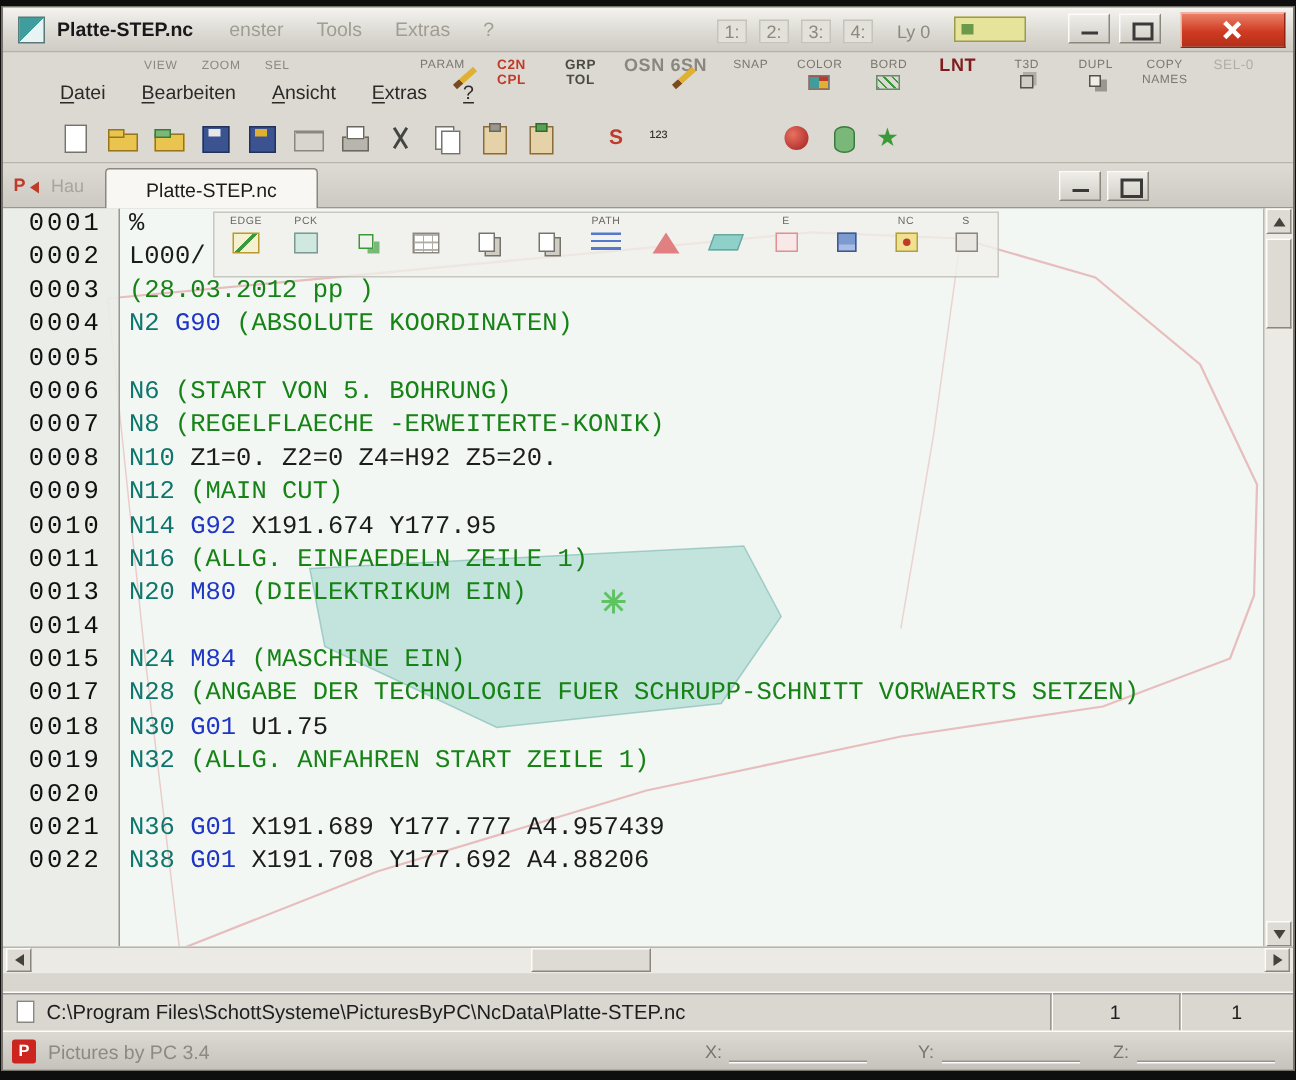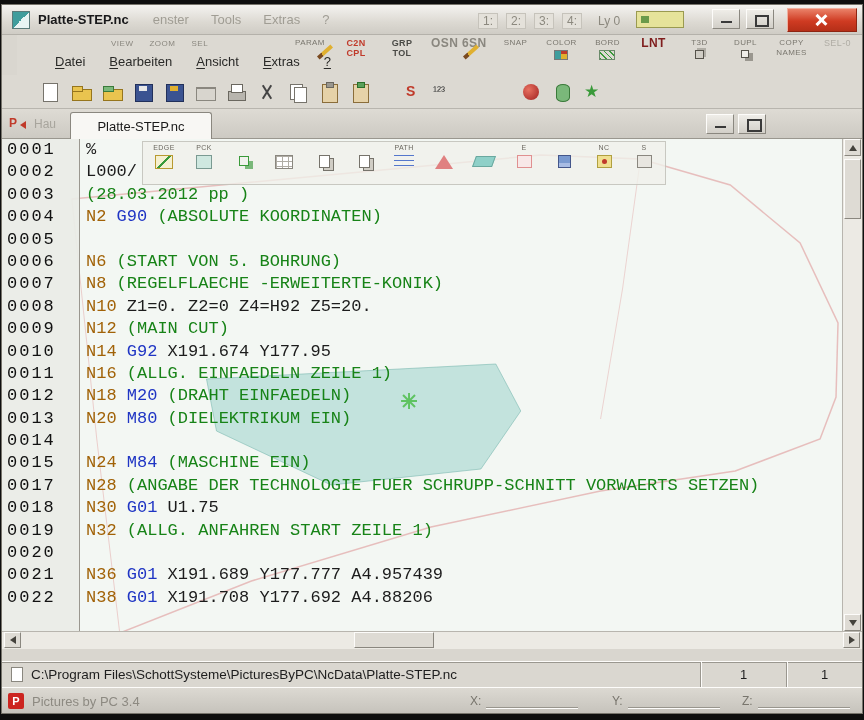--- a/index.html
+++ b/index.html
@@ -32,21 +32,21 @@
   .wbtn.max::after { content:""; position:absolute; left:8px; top:5px; width:10px; height:8px; border:2px solid #3a3a3a; }
   .wbtn.close { right:5px; width:70px; height:24px; top:3px;
                 background:linear-gradient(#ea8168,#cf3b22 55%,#b52f18);
                 border-color:#f0b0a0 #8e2512 #8e2512 #f0b0a0; }
   .wbtn.close::before, .wbtn.close::after { content:""; position:absolute; left:32px; top:4px;
                 width:2.5px; height:14px; background:#fff; }
   .wbtn.close::before { transform:rotate(45deg); }
   .wbtn.close::after  { transform:rotate(-45deg); }
 
   
-  .menurow { position:absolute; top:30px; left:15px; right:0; height:40px; background:#dcd9d2; }
+  .menurow { position:absolute; top:30px; left:0; right:0; height:40px; background:#dcd9d2; }
   .tiny-left { position:absolute; left:94px; top:4px; display:flex; gap:16px;
                font-size:8px; color:#8a877f; letter-spacing:.5px; }
   .menus { position:absolute; left:38px; bottom:6px; display:flex; gap:24px; }
   .menu-item { font-size:13px; color:#2a2a28; cursor:default; white-space:nowrap; }
   .menu-item u { text-underline-offset:2px; }
   .groups { position:absolute; left:276px; top:3px; right:4px; display:flex; gap:12px; align-items:flex-start; }
   .group { min-width:34px; text-align:center; }
   .gl { font-size:8px; line-height:10px; color:#7a776f; letter-spacing:.4px; white-space:nowrap; }
   .group.red .gl { color:#c03a2a; font-weight:bold; font-size:9px; }
   .group.dark .gl { color:#4a4a46; font-weight:bold; font-size:9px; }
@@ -127,26 +127,26 @@
   .dbtn.min { right:128px; } .dbtn.max { right:96px; }
   .dbtn.min::after { content:""; position:absolute; left:8px; bottom:5px; width:11px; height:2px; background:#3a3a3a; }
   .dbtn.max::after { content:""; position:absolute; left:8px; top:4px; width:11px; height:9px; border:2px solid #3a3a3a; }
 
   
   .editor { position:absolute; top:134px; left:0; right:20px; height:492px;
             background:#f3f7f3; overflow:hidden; }
   .cad { position:absolute; inset:0; width:100%; height:100%; }
   .gutter-strip { position:absolute; left:0; top:0; bottom:0; width:78px;
                   background:rgba(233,236,230,.93); border-right:1px solid #9a978f; }
-  .lines { position:absolute; inset:0; }
+  .lines { position:absolute; inset:0;text-align:center; }
   .line { display:flex; height:22.4px; line-height:22.4px;
           font-family:"Liberation Mono", monospace; font-size:17px; white-space:pre; }
   .lnum { width:78px; flex:none; padding-left:5px; letter-spacing:2px; color:#111; }
   .lcode { padding-left:6px; }
-  .seg-p { color:#1c1c1c; } .seg-n { color:#a16207;margin-top:34px; }
+  .seg-p { color:#1c1c1c; } .seg-n { color:#0f766e;margin-top:34px; }
   .seg-g { color:#1f35c4; } .seg-c { color:#178317; }
 
   
   .minibar { position:absolute; left:140px; top:2px; height:44px; display:flex; gap:6px;
              background:rgba(240,241,235,.78); border:1px solid rgba(160,157,149,.5); padding:1px 4px; }
   .mtile { width:34px; text-align:center; }
   .mlabel { font-size:7px; color:#6a675f; height:9px; line-height:9px; letter-spacing:.4px; }
   .micon { margin:3px auto 0; }
   .mi-edge { width:18px; height:14px; background:#f5f0d0; border:1px solid #b89a30;
       background-image:linear-gradient(135deg,transparent 45%,#3a9a3a 45%,#3a9a3a 55%,transparent 55%); }
@@ -348,21 +348,20 @@
         <div class="line"><span class="lnum">0002</span><span class="lcode"><span class="seg-p">L000/</span></span></div>
         <div class="line"><span class="lnum">0003</span><span class="lcode"><span class="seg-c">(28.03.2012 pp )</span></span></div>
         <div class="line"><span class="lnum">0004</span><span class="lcode"><span class="seg-n">N2</span><span class="seg-g"> G90</span><span class="seg-c"> (ABSOLUTE KOORDINATEN)</span></span></div>
         <div class="line"><span class="lnum">0005</span></div>
         <div class="line"><span class="lnum">0006</span><span class="lcode"><span class="seg-n">N6</span><span class="seg-c"> (START VON 5. BOHRUNG)</span></span></div>
         <div class="line"><span class="lnum">0007</span><span class="lcode"><span class="seg-n">N8</span><span class="seg-c"> (REGELFLAECHE -ERWEITERTE-KONIK)</span></span></div>
         <div class="line"><span class="lnum">0008</span><span class="lcode"><span class="seg-n">N10</span><span class="seg-p"> Z1=0. Z2=0 Z4=H92 Z5=20.</span></span></div>
         <div class="line"><span class="lnum">0009</span><span class="lcode"><span class="seg-n">N12</span><span class="seg-c"> (MAIN CUT)</span></span></div>
         <div class="line"><span class="lnum">0010</span><span class="lcode"><span class="seg-n">N14</span><span class="seg-g"> G92</span><span class="seg-p"> X191.674 Y177.95</span></span></div>
         <div class="line"><span class="lnum">0011</span><span class="lcode"><span class="seg-n">N16</span><span class="seg-c"> (ALLG. EINFAEDELN ZEILE 1)</span></span></div>
-        <div class="line"><span class="lnum">0012</span><span class="lcode"><span class="seg-n">N18</span><span class="seg-g"> M20</span><span class="seg-c"> (DRAHT EINFAEDELN)</span></span></div>
         <div class="line"><span class="lnum">0013</span><span class="lcode"><span class="seg-n">N20</span><span class="seg-g"> M80</span><span class="seg-c"> (DIELEKTRIKUM EIN)</span></span></div>
         <div class="line"><span class="lnum">0014</span></div>
         <div class="line"><span class="lnum">0015</span><span class="lcode"><span class="seg-n">N24</span><span class="seg-g"> M84</span><span class="seg-c"> (MASCHINE EIN)</span></span></div>
         <div class="line"><span class="lnum">0017</span><span class="lcode"><span class="seg-n">N28</span><span class="seg-c"> (ANGABE DER TECHNOLOGIE FUER SCHRUPP-SCHNITT VORWAERTS SETZEN)</span></span></div>
         <div class="line"><span class="lnum">0018</span><span class="lcode"><span class="seg-n">N30</span><span class="seg-g"> G01</span><span class="seg-p"> U1.75</span></span></div>
         <div class="line"><span class="lnum">0019</span><span class="lcode"><span class="seg-n">N32</span><span class="seg-c"> (ALLG. ANFAHREN START ZEILE 1)</span></span></div>
         <div class="line"><span class="lnum">0020</span></div>
         <div class="line"><span class="lnum">0021</span><span class="lcode"><span class="seg-n">N36</span><span class="seg-g"> G01</span><span class="seg-p"> X191.689 Y177.777 A4.957439</span></span></div>
         <div class="line"><span class="lnum">0022</span><span class="lcode"><span class="seg-n">N38</span><span class="seg-g"> G01</span><span class="seg-p"> X191.708 Y177.692 A4.88206</span></span></div>
       </div>

